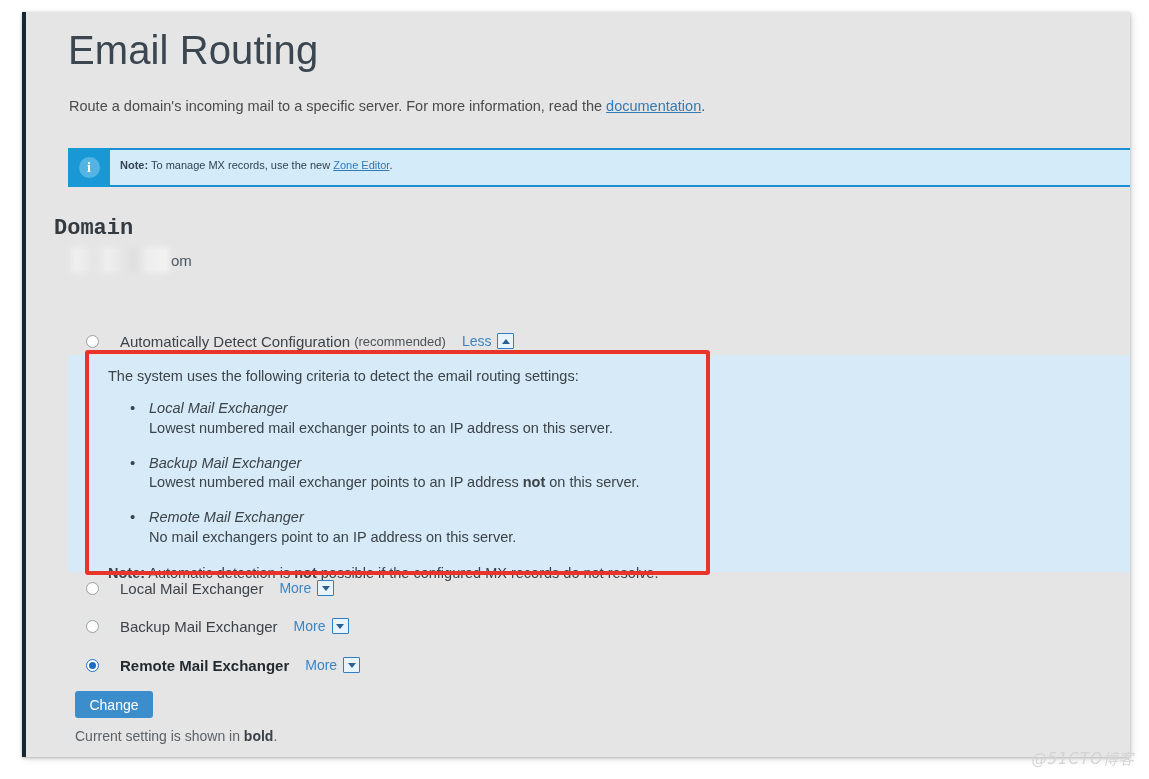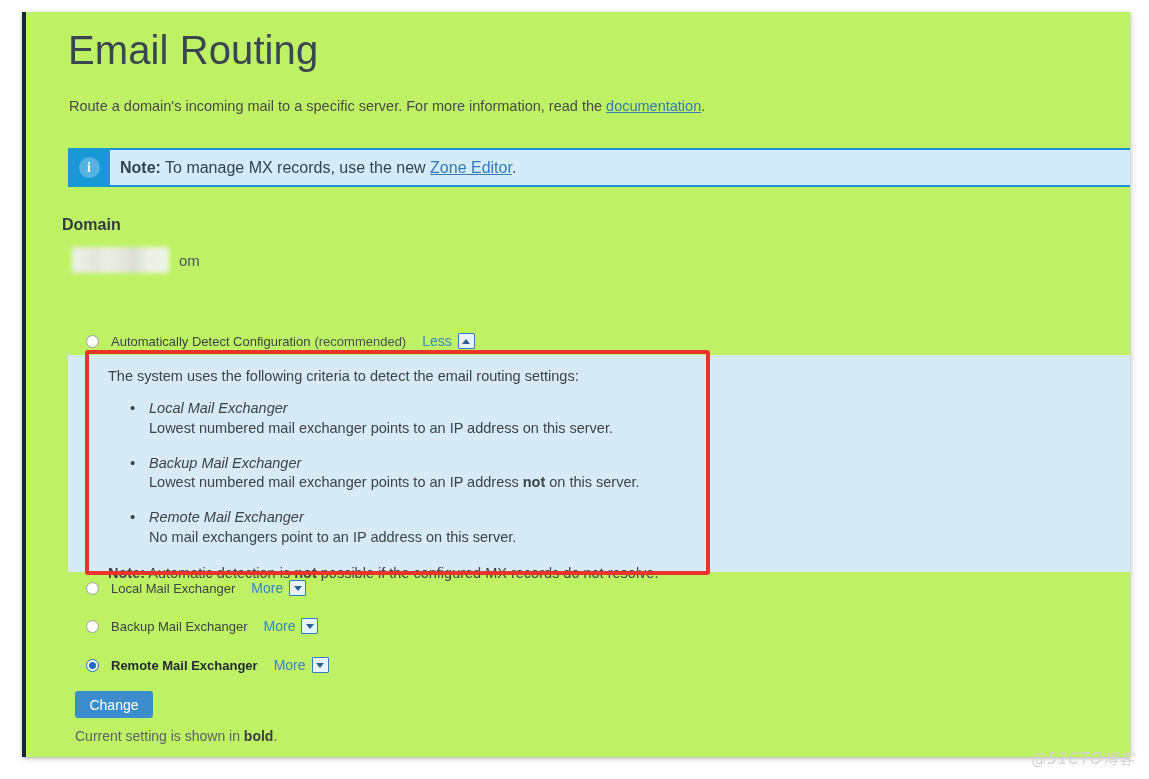--- a/index.html
+++ b/index.html
@@ -19,21 +19,21 @@
     background: #ffffff;
   }
 
   
   .panel {
     position: absolute;
     left: 22px;
     top: 12px;
     width: 1108px;
     height: 745px;
-    background: #bef264;
+    background: #e5e5e5;
     border-left: 4px solid #152733;
     box-sizing: border-box;
     box-shadow: 0 1px 3px rgba(0,0,0,0.22), 2px 2px 7px rgba(0,0,0,0.13);
     overflow: hidden;
   }
 
   
   .page-title {
     position: absolute;
     left: 42px;
@@ -94,34 +94,35 @@
     font-family: "Liberation Serif", serif;
     display: flex;
     align-items: center;
     justify-content: center;
     line-height: 1;
   }
   .alert-text {
     position: absolute;
     left: 52px;
     top: 9px;
-    font-size: 16px;
+    font-size: 11px;
     color: #314450;
     white-space: nowrap;
   }
   .alert-text b { font-weight: bold; }
 
   
   .section-heading {
     position: absolute;
-    left: 36px;
-    font-size: 16px;
+    left: 28px;
+    font-size: 22px;
     font-weight: bold;
     color: #333a40;
     white-space: nowrap;
+    font-family: Liberation Mono, monospace;
   }
   #heading-domain { top: 204px; }
   #heading-configure { top: 279px; }
 
   
   .domain-row {
     position: absolute;
     left: 46px;
     top: 235px;
     height: 26px;
@@ -134,21 +135,21 @@
     background:
       linear-gradient(90deg,
         #f2f2f2 0%, #ededed 12%, #e4e4e4 24%, #f0f0f0 36%,
         #e8e8e8 50%, #dedede 64%, #efefef 78%, #f4f4f4 100%);
     filter: blur(2.4px);
     opacity: 0.95;
   }
   .domain-suffix {
     font-size: 15px;
     color: #4b5560;
-    margin-left: 10px;
+    margin-left: 2px;
   }
 
   
   .criteria-band {
     position: absolute;
     left: 42px;
     top: 343px;
     width: 1066px;
     height: 217px;
     background: #d6eaf8;
@@ -246,22 +247,22 @@
     content: "";
     position: absolute;
     left: 2px;
     top: 2px;
     width: 7px;
     height: 7px;
     border-radius: 50%;
     background: #1b6ec2;
   }
   .opt-label {
-    margin-left: 12px;
-    font-size: 13px;
+    margin-left: 21px;
+    font-size: 15px;
     color: #3c4349;
   }
   .opt-label.bold { font-weight: bold; color: #232b31; }
   .opt-sub {
     font-size: 13px;
     color: #4a5056;
     margin-left: 4px;
   }
 
   .toggle-link {

